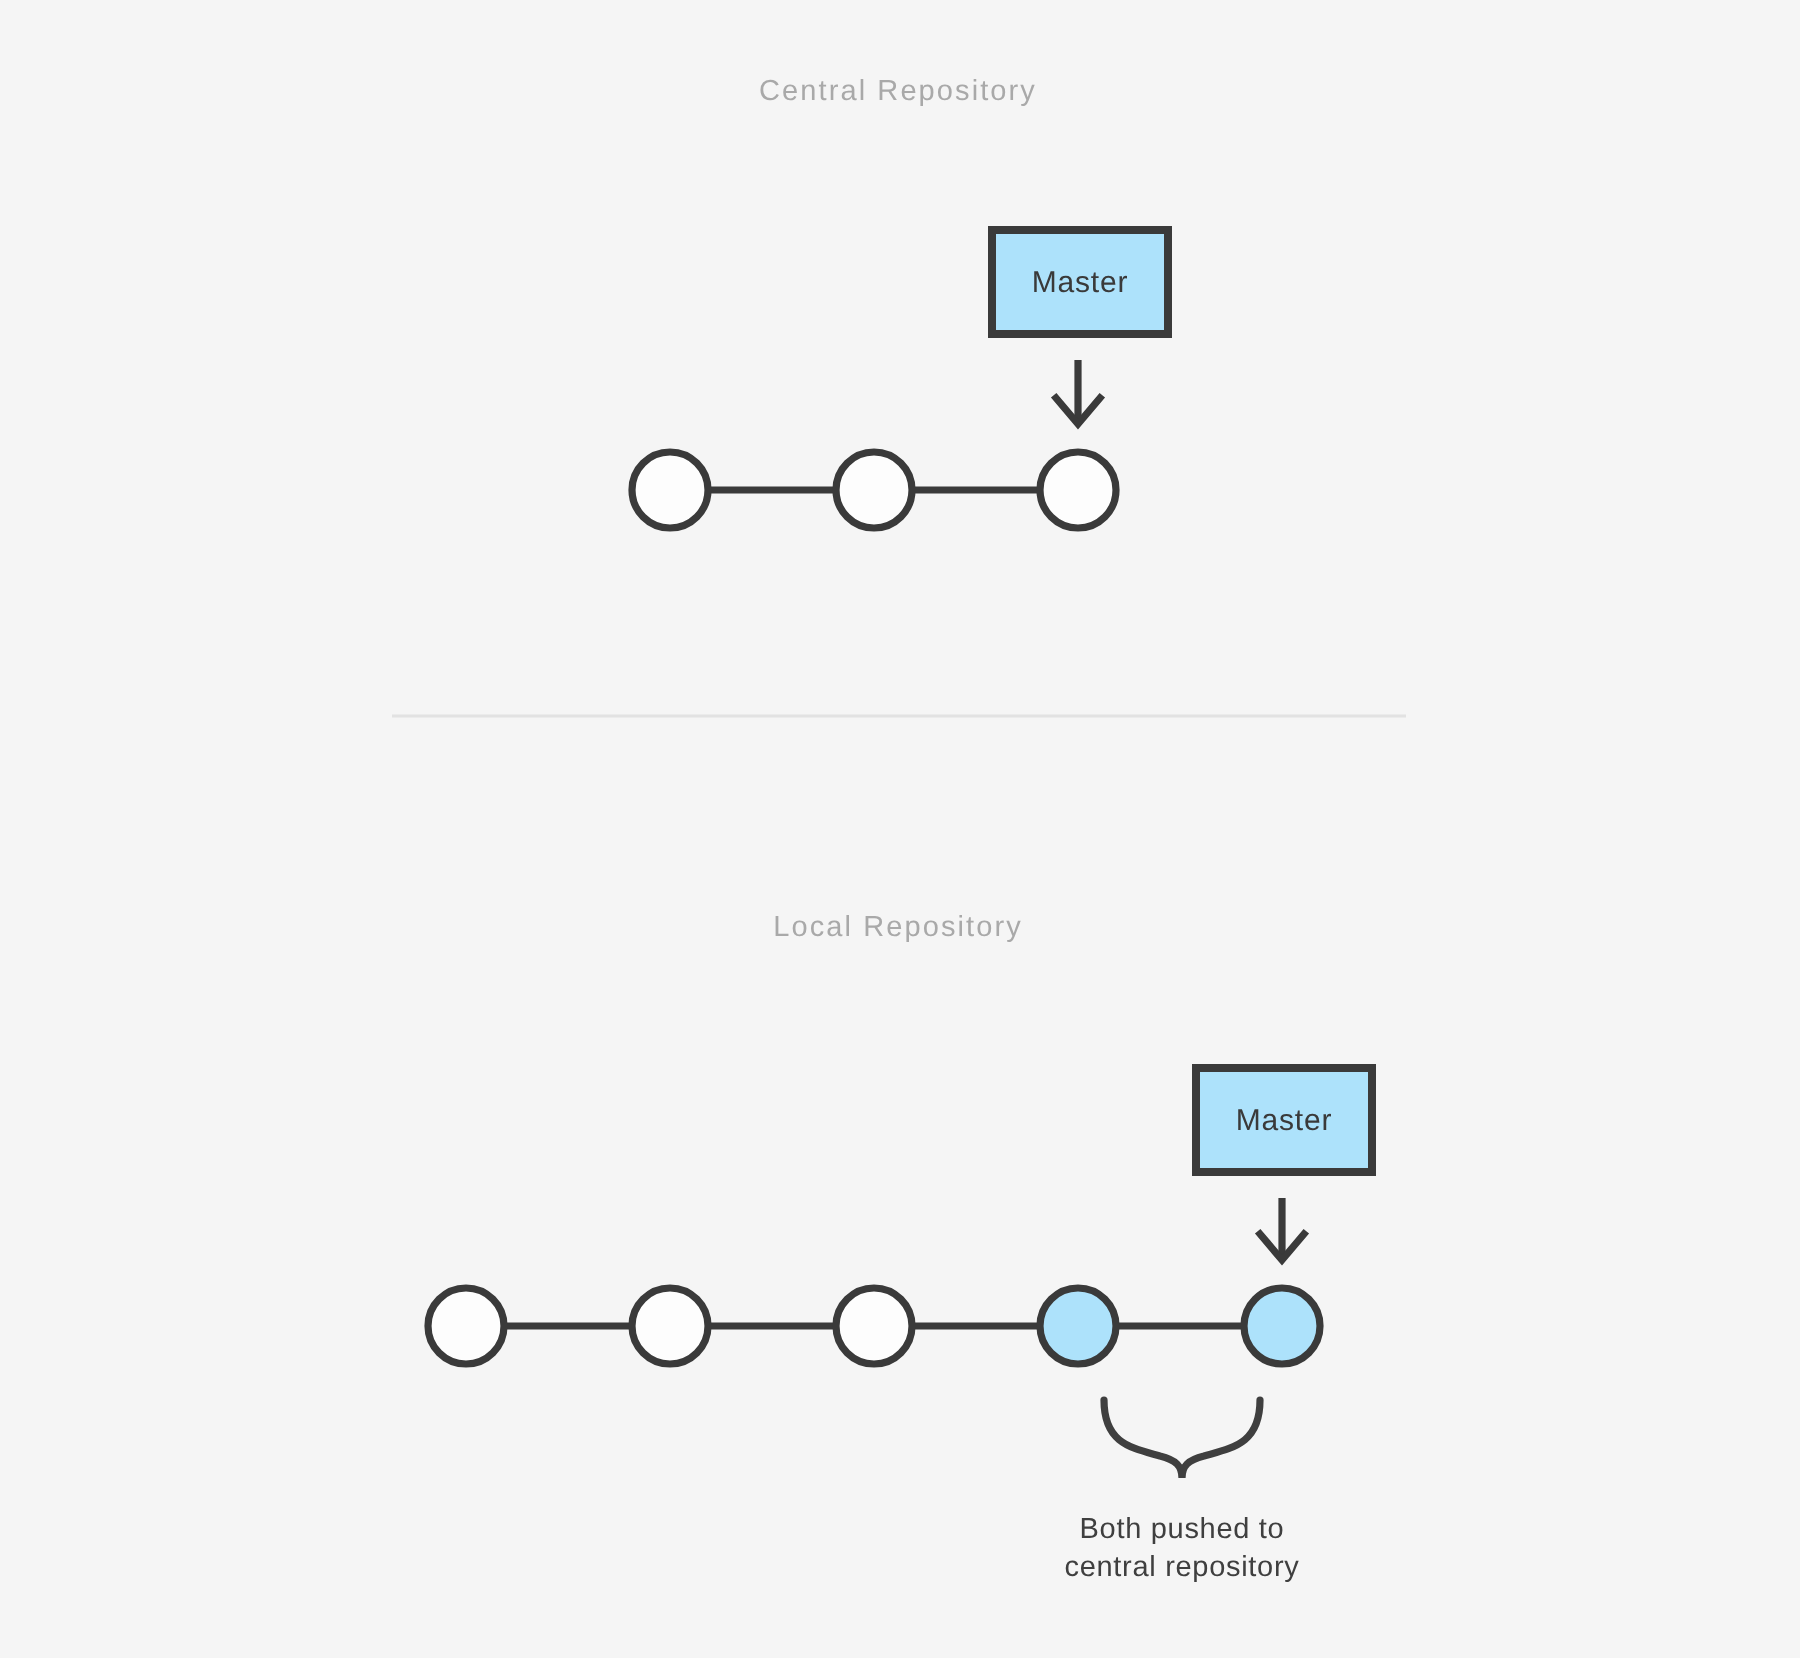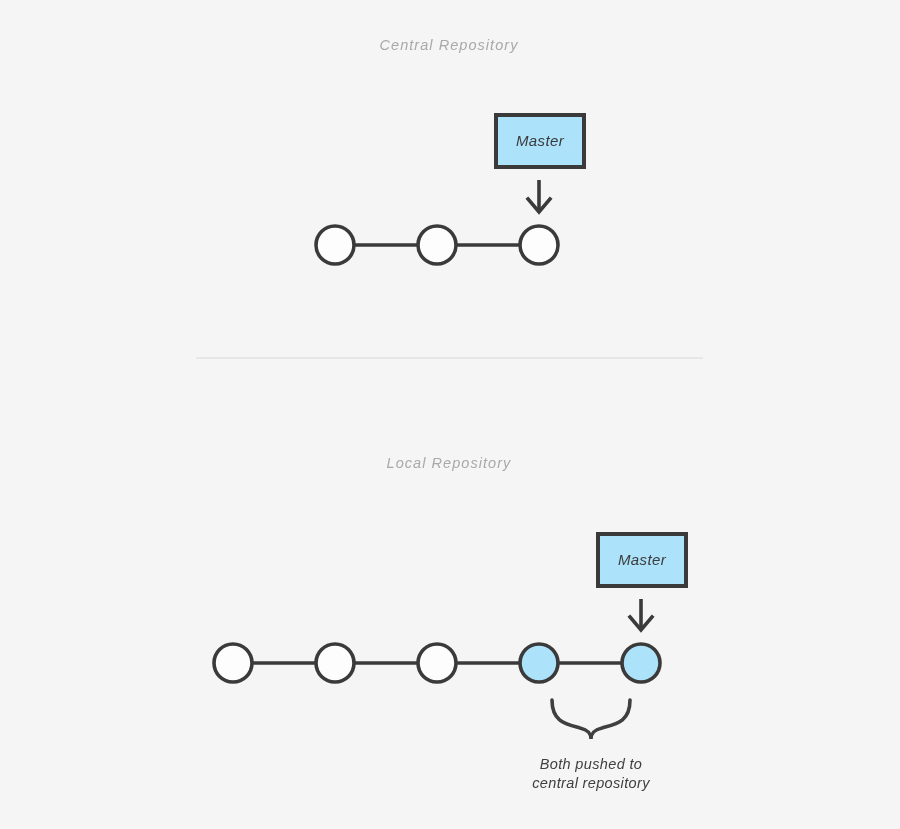--- a/index.html
+++ b/index.html
@@ -12,21 +12,20 @@
     width: 900px;
     height: 829px;
     background: #f5f5f5;
     font-family: "Liberation Sans", "DejaVu Sans", sans-serif;
     overflow: hidden;
   }
   #diagram-root {
     position: relative;
     width: 900px;
     height: 829px;
-    font-style: italic;
   }
   #diagram-svg {
     position: absolute;
     top: 0;
     left: 0;
     width: 900px;
     height: 829px;
     display: block;
   }
   .section-title {

